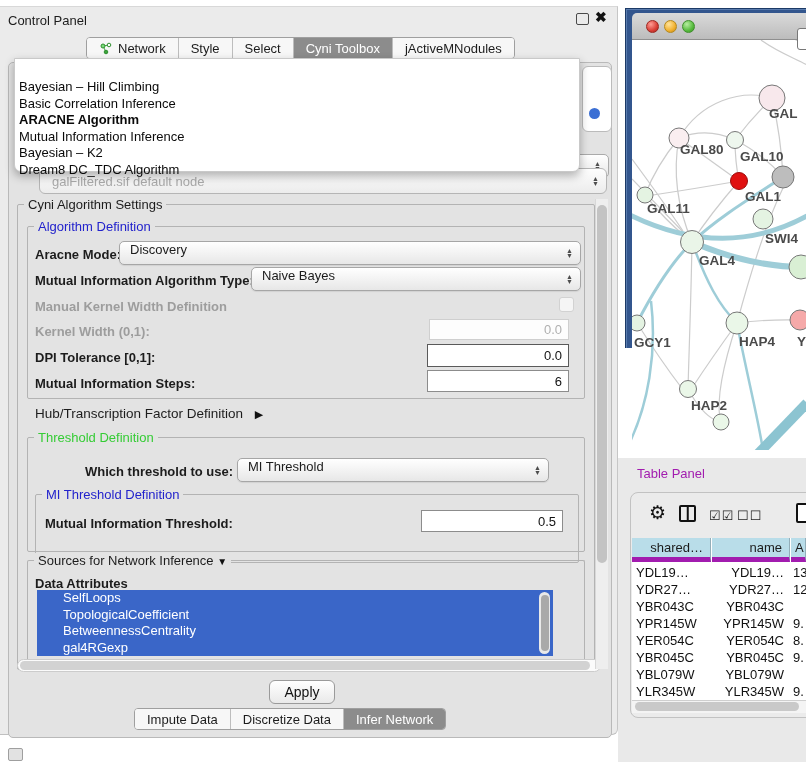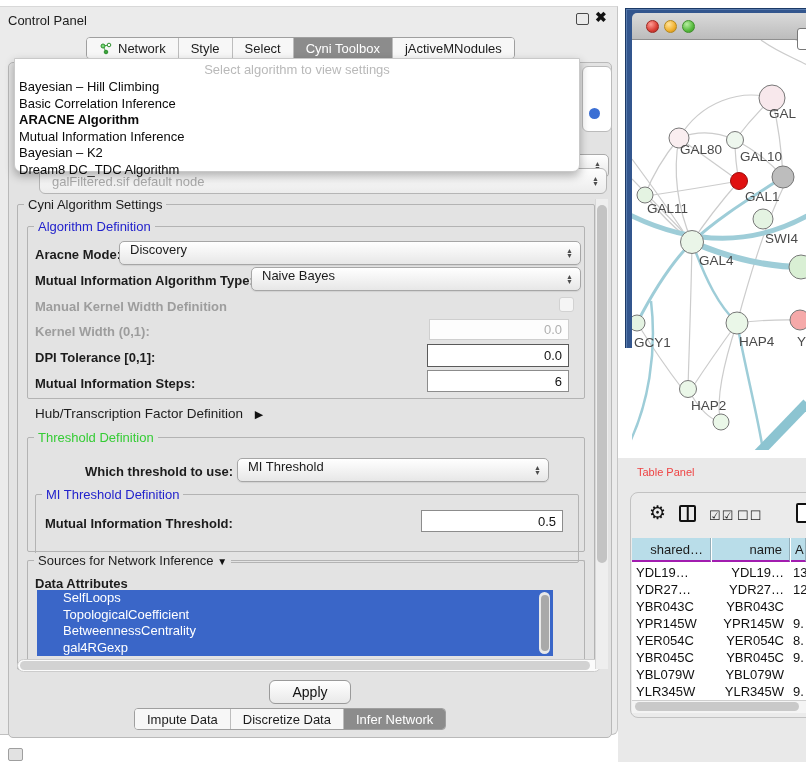--- a/index.html
+++ b/index.html
@@ -63,57 +63,57 @@
   .attr-item { font-size:13px; color:#ffffff; padding:0 0 0 6px; height:16.5px; line-height:16.5px; white-space:nowrap; }
   .vscroll-in { left:538px; top:586px; width:11px; height:62px; background:#e9e9e9; border-radius:6px; }
   .vscroll-in-thumb { left:539.5px; top:589px; width:8px; height:56px; background:#a9a9a9; border-radius:5px; }
 
   .hscroll { left:16px; top:652px; width:584px; height:13px; background:#fbfbfb; border:1px solid #cccccc; border-radius:7px; }
   .hscroll-thumb { left:19px; top:654px; width:570px; height:9px; background:#d2d2d2; border-radius:5px; }
 
   .vscroll-main { left:594px; top:192px; width:13px; height:474px; background:#eeeeee; border-left:1px solid #d8d8d8; }
   .vscroll-main-thumb { left:596px; top:198px; width:10px; height:358px; background:#c3c3c3; border-radius:6px; }
 
-  #apply-btn { left:268px; top:672px; width:82px; height:24px; background:linear-gradient(#ffffff,#e9e9e9);
+  #apply-btn { left:268px; top:672px; width:66px; height:24px; background:linear-gradient(#ffffff,#e9e9e9);
                border:1px solid #9a9a9a; border-radius:6px; font-size:14px; color:#111;
                display:flex; align-items:center; justify-content:center; }
 
   
   #algo-popup { left:14px; top:58px; width:566px; height:114px; background:#ffffff;
                 border:1px solid #c9c9c9; border-radius:0 0 7px 7px; box-shadow:0 4px 10px rgba(0,0,0,0.30); z-index:50; }
   .popup-placeholder { position:absolute; top:3px; left:0; width:100%; text-align:center; font-size:13px; color:#b9b9b9; }
   .popup-item { position:absolute; left:4px; font-size:13px; color:#0a0a0a; white-space:nowrap; }
   .popup-item.bold { font-weight:bold; }
 
   
   #net-backdrop { left:618px; top:0; width:188px; height:458px; background:#ffffff; }
   #net-window { left:625px; top:8px; width:181px; height:340px; background:#33568e;
-                border-top:1px solid #1c3a66; border-left:1px solid #1c3a66; box-shadow:inset 1px 1px 0 #5a7cae; }
+                border-top:1px solid #1c3a66; border-left:1px solid #1c3a66; box-shadow:inset 1px 1px 0 #5a7cae;font-weight:bold; }
   #net-titlebar { position:absolute; left:6px; top:4px; width:175px; height:27px;
                   background:linear-gradient(#dadada,#bcbcbc); border-bottom:1px solid #8f8f8f; border-radius:5px 0 0 0; }
   .light { position:absolute; top:7px; width:13px; height:13px; border-radius:50%; }
   .light.red    { left:14px;  background:radial-gradient(circle at 35% 30%, #ff9d95, #d93f36 60%, #a32620); border:1px solid #9c2720; }
   .light.yellow { left:32px;  background:radial-gradient(circle at 35% 30%, #ffe39a, #f1b02e 60%, #c08415); border:1px solid #b5891c; }
   .light.green  { left:50px;  background:radial-gradient(circle at 35% 30%, #b7eda0, #57bb3e 60%, #3c8f28); border:1px solid #3f8f2b; }
   #net-canvas { position:absolute; left:6px; top:31px; width:175px; height:410px; background:#ffffff; overflow:hidden; }
   #net-minibox { left:797px; top:28px; width:12px; height:22px; background:#ffffff; border:1.5px solid #777; border-radius:3px; z-index:5; }
 
   
   #right-lower { left:618px; top:458px; width:188px; height:304px; background:#e9e9e9; }
-  #tp-title { left:637px; top:466px; font-size:11px; color:#ef4444; }
+  #tp-title { left:637px; top:466px; font-size:13px; color:#a21caf; }
   #table-frame { left:630px; top:492px; width:180px; height:226px; background:#ebebeb; border:1px solid #c2c2c2; border-radius:8px 0 0 8px; }
   .tool { position:absolute; color:#111; }
   .gear { font-size:19px; }
   .colicon { width:17px; height:17px; border:2.5px solid #111; border-radius:2px; }
   .colicon:before { content:""; position:absolute; left:50%; top:0; width:2.5px; height:100%; background:#111; transform:translateX(-50%); }
   .pairs { font-size:13px; letter-spacing:1px; color:#222; }
   .pageicon { width:16px; height:20px; border:2.5px solid #111; border-radius:2px 6px 2px 2px; background:#fff; }
 
   #tbl { left:632px; top:538px; width:174px; height:162px; background:#ffffff; overflow:hidden; }
-  .th { position:absolute; top:0; height:24px; background:#b9dde9; border-right:1px solid #93aeb9; border-bottom:2px solid #a21caf;
+  .th { position:absolute; top:0; height:24px; background:#b9dde9; border-right:1px solid #93aeb9; border-bottom:5px solid #a21caf;
         font-size:13px; color:#1c1c1c; display:flex; align-items:center; justify-content:flex-end; padding-right:7px; }
   .td { position:absolute; height:17px; font-size:13px; color:#111; white-space:nowrap; overflow:hidden; }
   .td.l { text-align:left; } .td.r { text-align:right; }
   #tbl-hscroll { left:632px; top:700px; width:174px; height:13px; background:#f4f4f4; border-top:1px solid #cfcfcf; }
   #tbl-hscroll-thumb { left:635px; top:702px; width:164px; height:9px; background:#c9c9c9; border-radius:5px; }
 
   #corner-icon { left:8px; top:748px; width:15px; height:13px; border:1.5px solid #9f9f9f; border-radius:2px; background:#e2e2e2; }
 
   svg text { font-family:"Liberation Sans", sans-serif; }
 </style>
@@ -267,21 +267,20 @@
       <div class="tab">
           <span>Discretize Data</span>
         </div>
       <div class="tab sel">
           <span>Infer Network</span>
         </div>
     </div>
   </div>
 
   <div id="algo-popup" class="abs">
-    <div class="popup-placeholder">Select algorithm to view settings</div>
     <div class="popup-item" style="top:20px;">Bayesian – Hill Climbing</div>
     <div class="popup-item" style="top:36.5px;">Basic Correlation Inference</div>
     <div class="popup-item bold" style="top:53px;">ARACNE Algorithm</div>
     <div class="popup-item" style="top:69.5px;">Mutual Information Inference</div>
     <div class="popup-item" style="top:86px;">Bayesian – K2</div>
     <div class="popup-item" style="top:102.5px;">Dream8 DC_TDC Algorithm</div>
   </div>
 
   <div id="net-backdrop" class="abs"></div>
 

